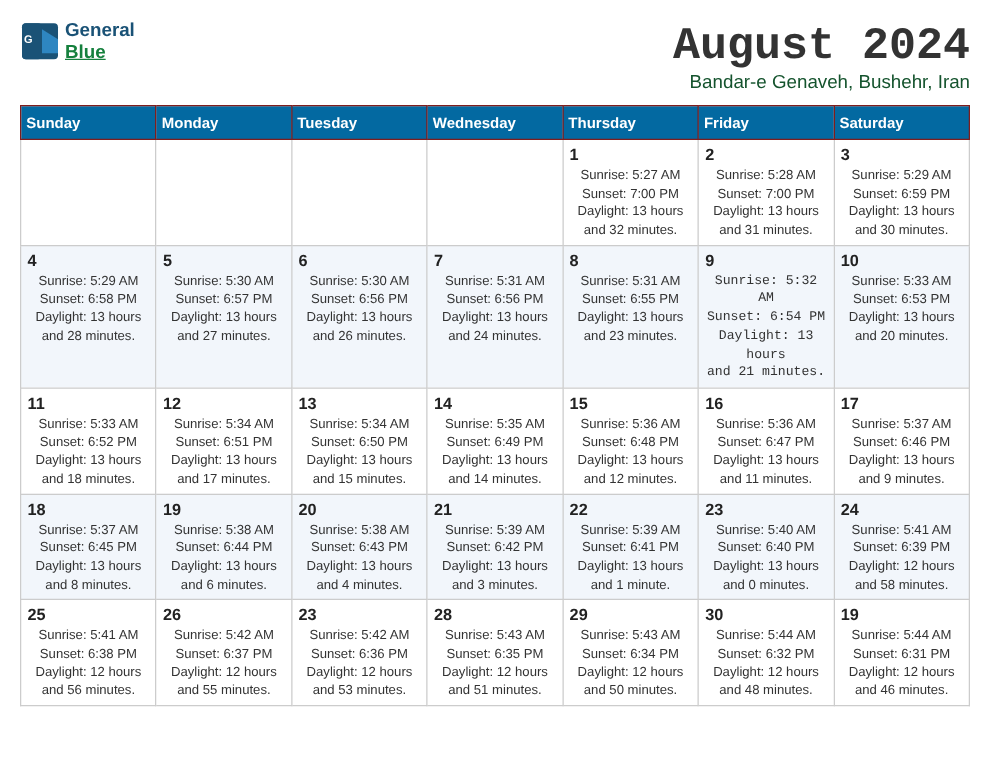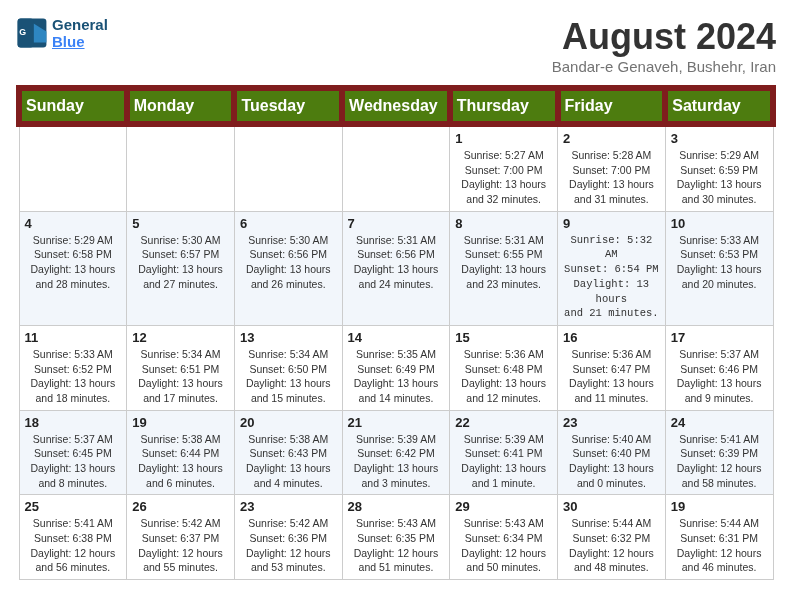--- a/index.html
+++ b/index.html
@@ -21,38 +21,39 @@
       margin-right: 4px;
     }
     .title-section {
       text-align: right;
       margin-bottom: 2px;
     }
     .month-title {
       font-size: 36px;
       font-weight: bold;
       color: #333;
+      font-family: Liberation Mono, monospace;
     }
     .subtitle {
       font-size: 15px;
-      color: #737373;
+      color: #14532d;
     }
     .calendar-table {
       width: 100%;
       border-collapse: collapse;
       font-size: 11px;
     }
     .calendar-table th {
-      background-color: #4d7c0f;
+      background-color: #0369a1;
       color: #fff;
       padding: 6px 4px;
       text-align: left;
-      font-size: 16px;
+      font-size: 12px;
       font-weight: bold;
-      border: 6px solid #7f1d1d;
+      border: 1px solid #7f1d1d;
     }
     .calendar-table td {
       border: 1px solid #ccc;
       vertical-align: top;
       padding: 4px 5px;
       width: calc(100% / 7);
       min-height: 80px;
       background: #fff;
     }
     .calendar-table tr:nth-child(even) td {
@@ -86,21 +87,21 @@
 
 <div class="top-header">
   <div class="header-logo">
     <svg class="logo-icon" viewBox="0 0 40 40">
       <rect x="2" y="2" width="36" height="36" rx="4" fill="#1a5276"></rect>
       <polygon points="22,8 38,18 38,32 22,32" fill="#2e86c1"></polygon>
       <rect x="2" y="2" width="20" height="36" rx="4" fill="#1a5276"></rect>
       <text x="4" y="22" font-size="11" fill="white" font-weight="bold">G</text>
     </svg>
     <div>
-      <div style="font-size:15px;font-weight:bold;color:#1a5276;">General<br><span style="color:#3b82f6;text-decoration:underline;">Blue</span></div>
+      <div style="font-size:15px;font-weight:bold;color:#1a5276;">General<br><span style="color:#15803d;text-decoration:underline;">Blue</span></div>
     </div>
   </div>
   <div class="title-section">
     <div class="month-title">August 2024</div>
     <div class="subtitle">Bandar-e Genaveh, Bushehr, Iran</div>
   </div>
 </div>
 
 <table class="calendar-table">
   <thead>

